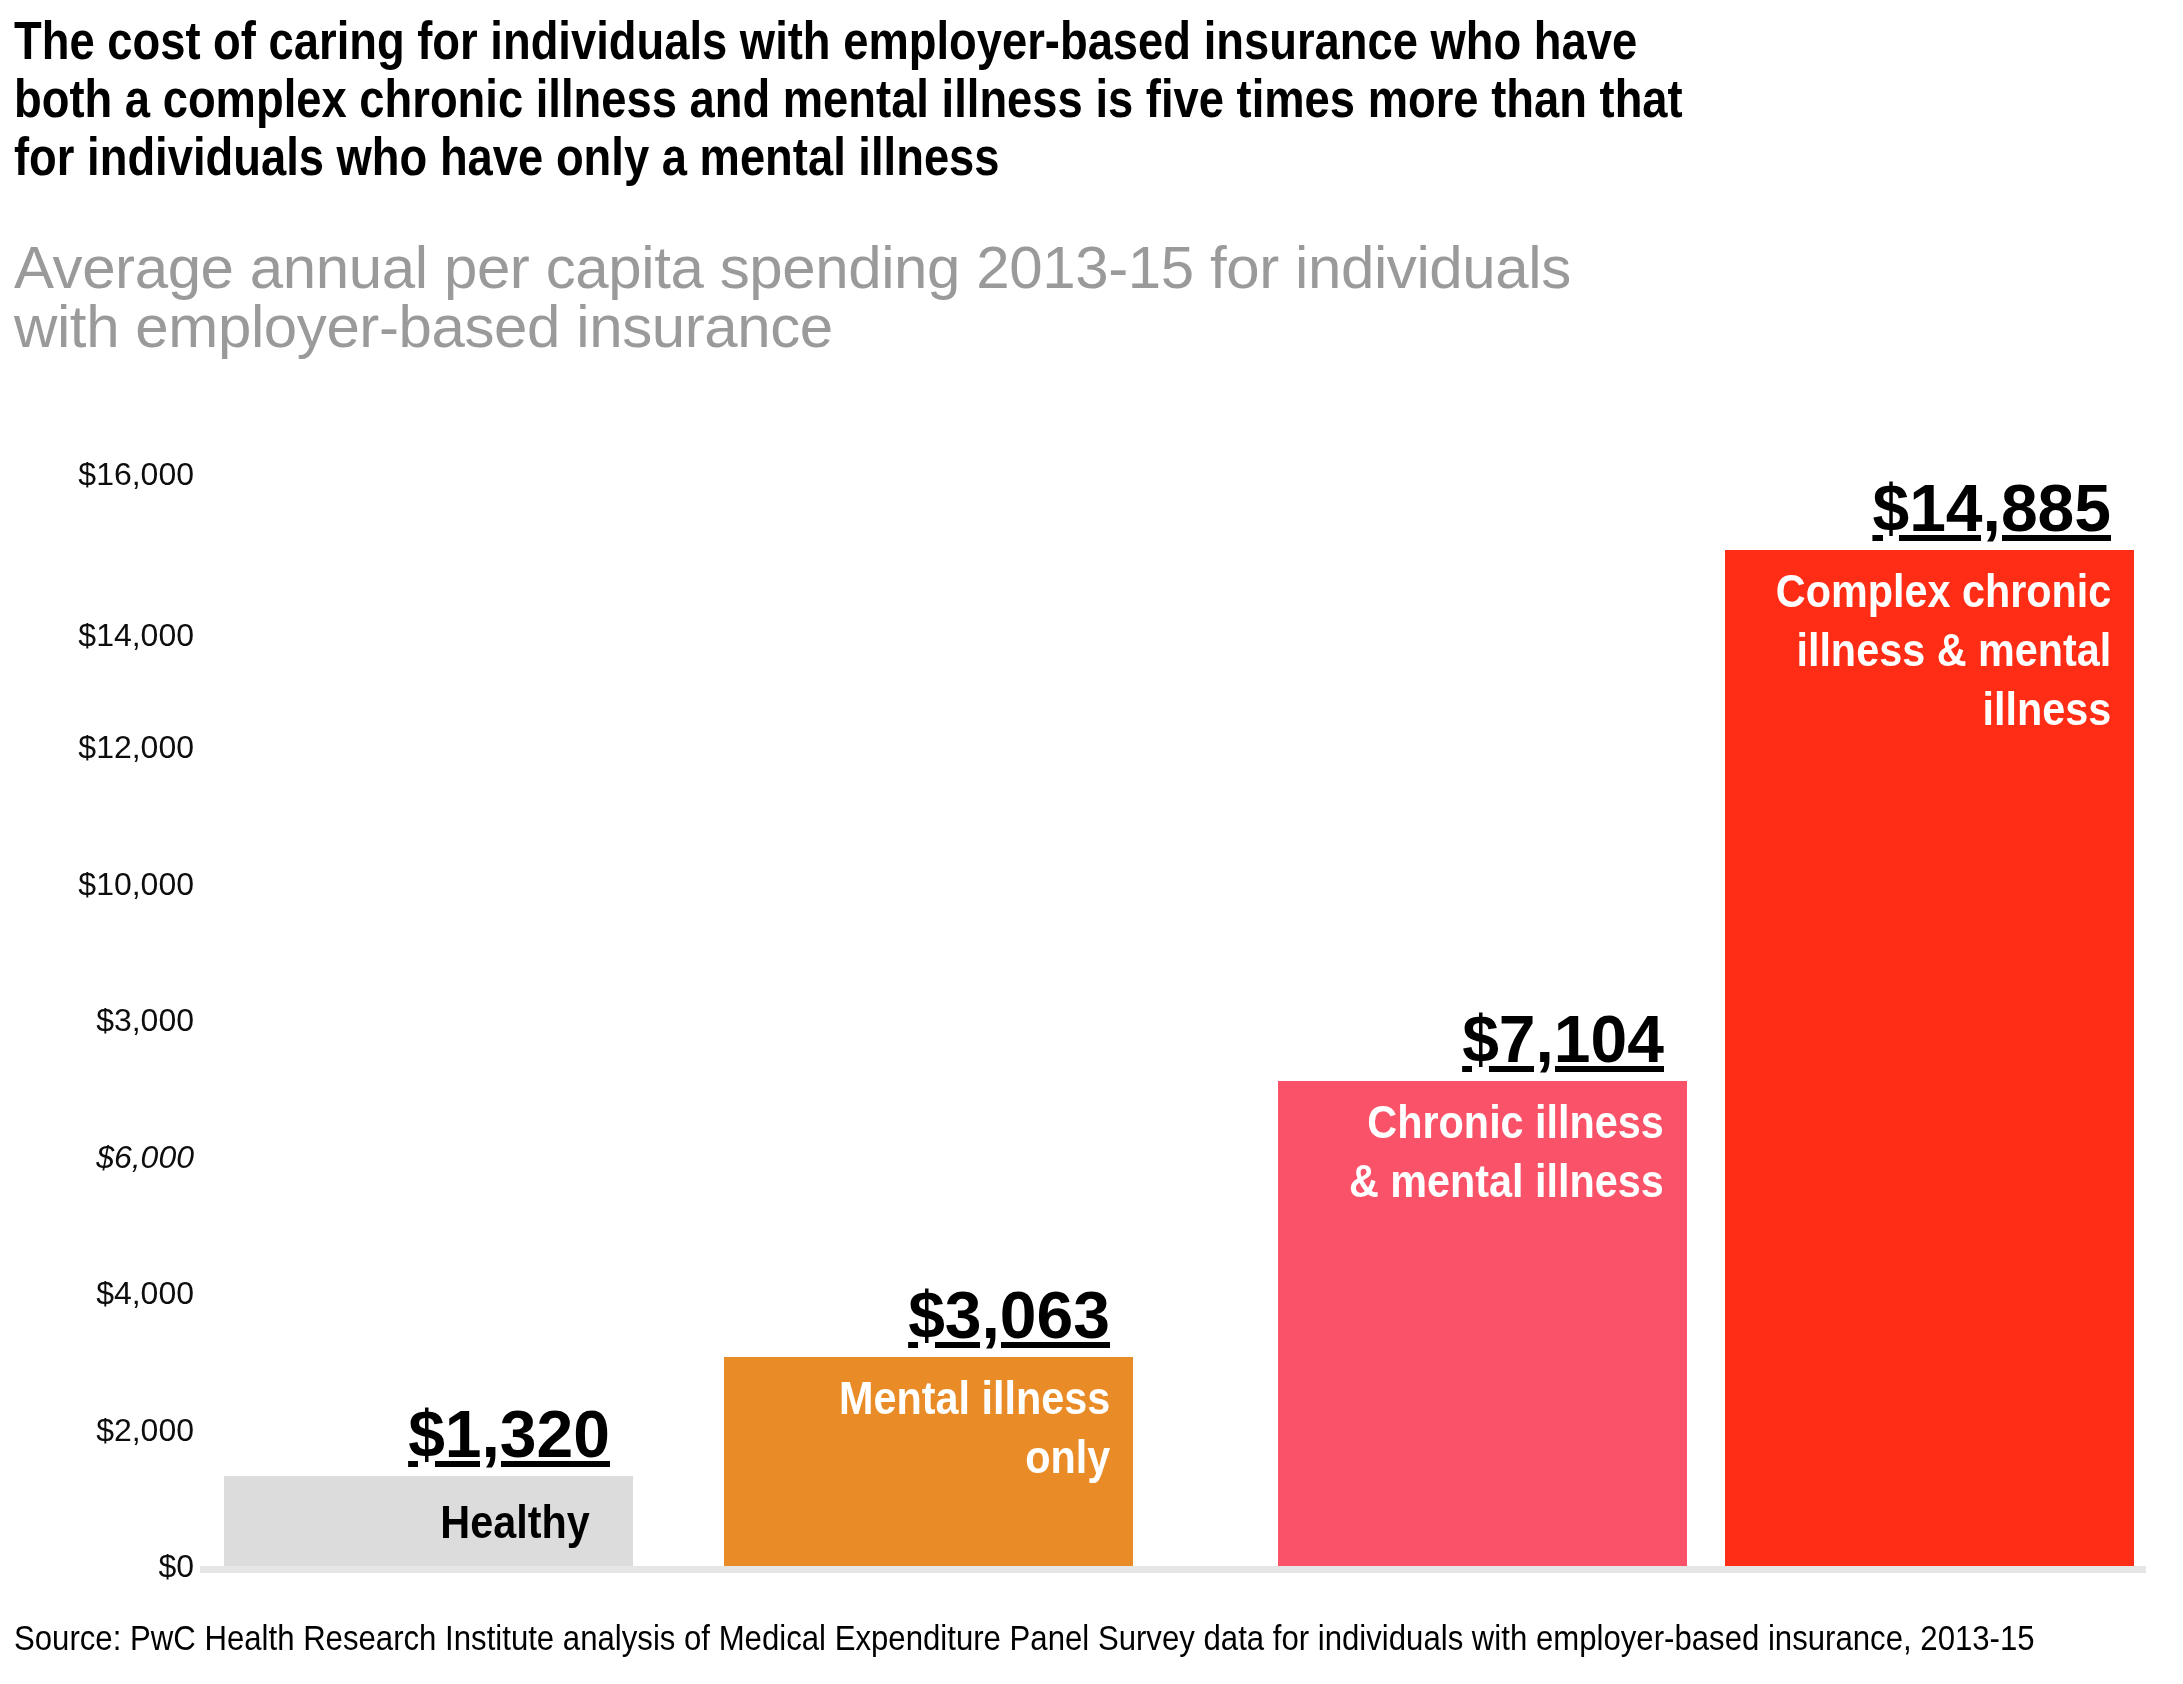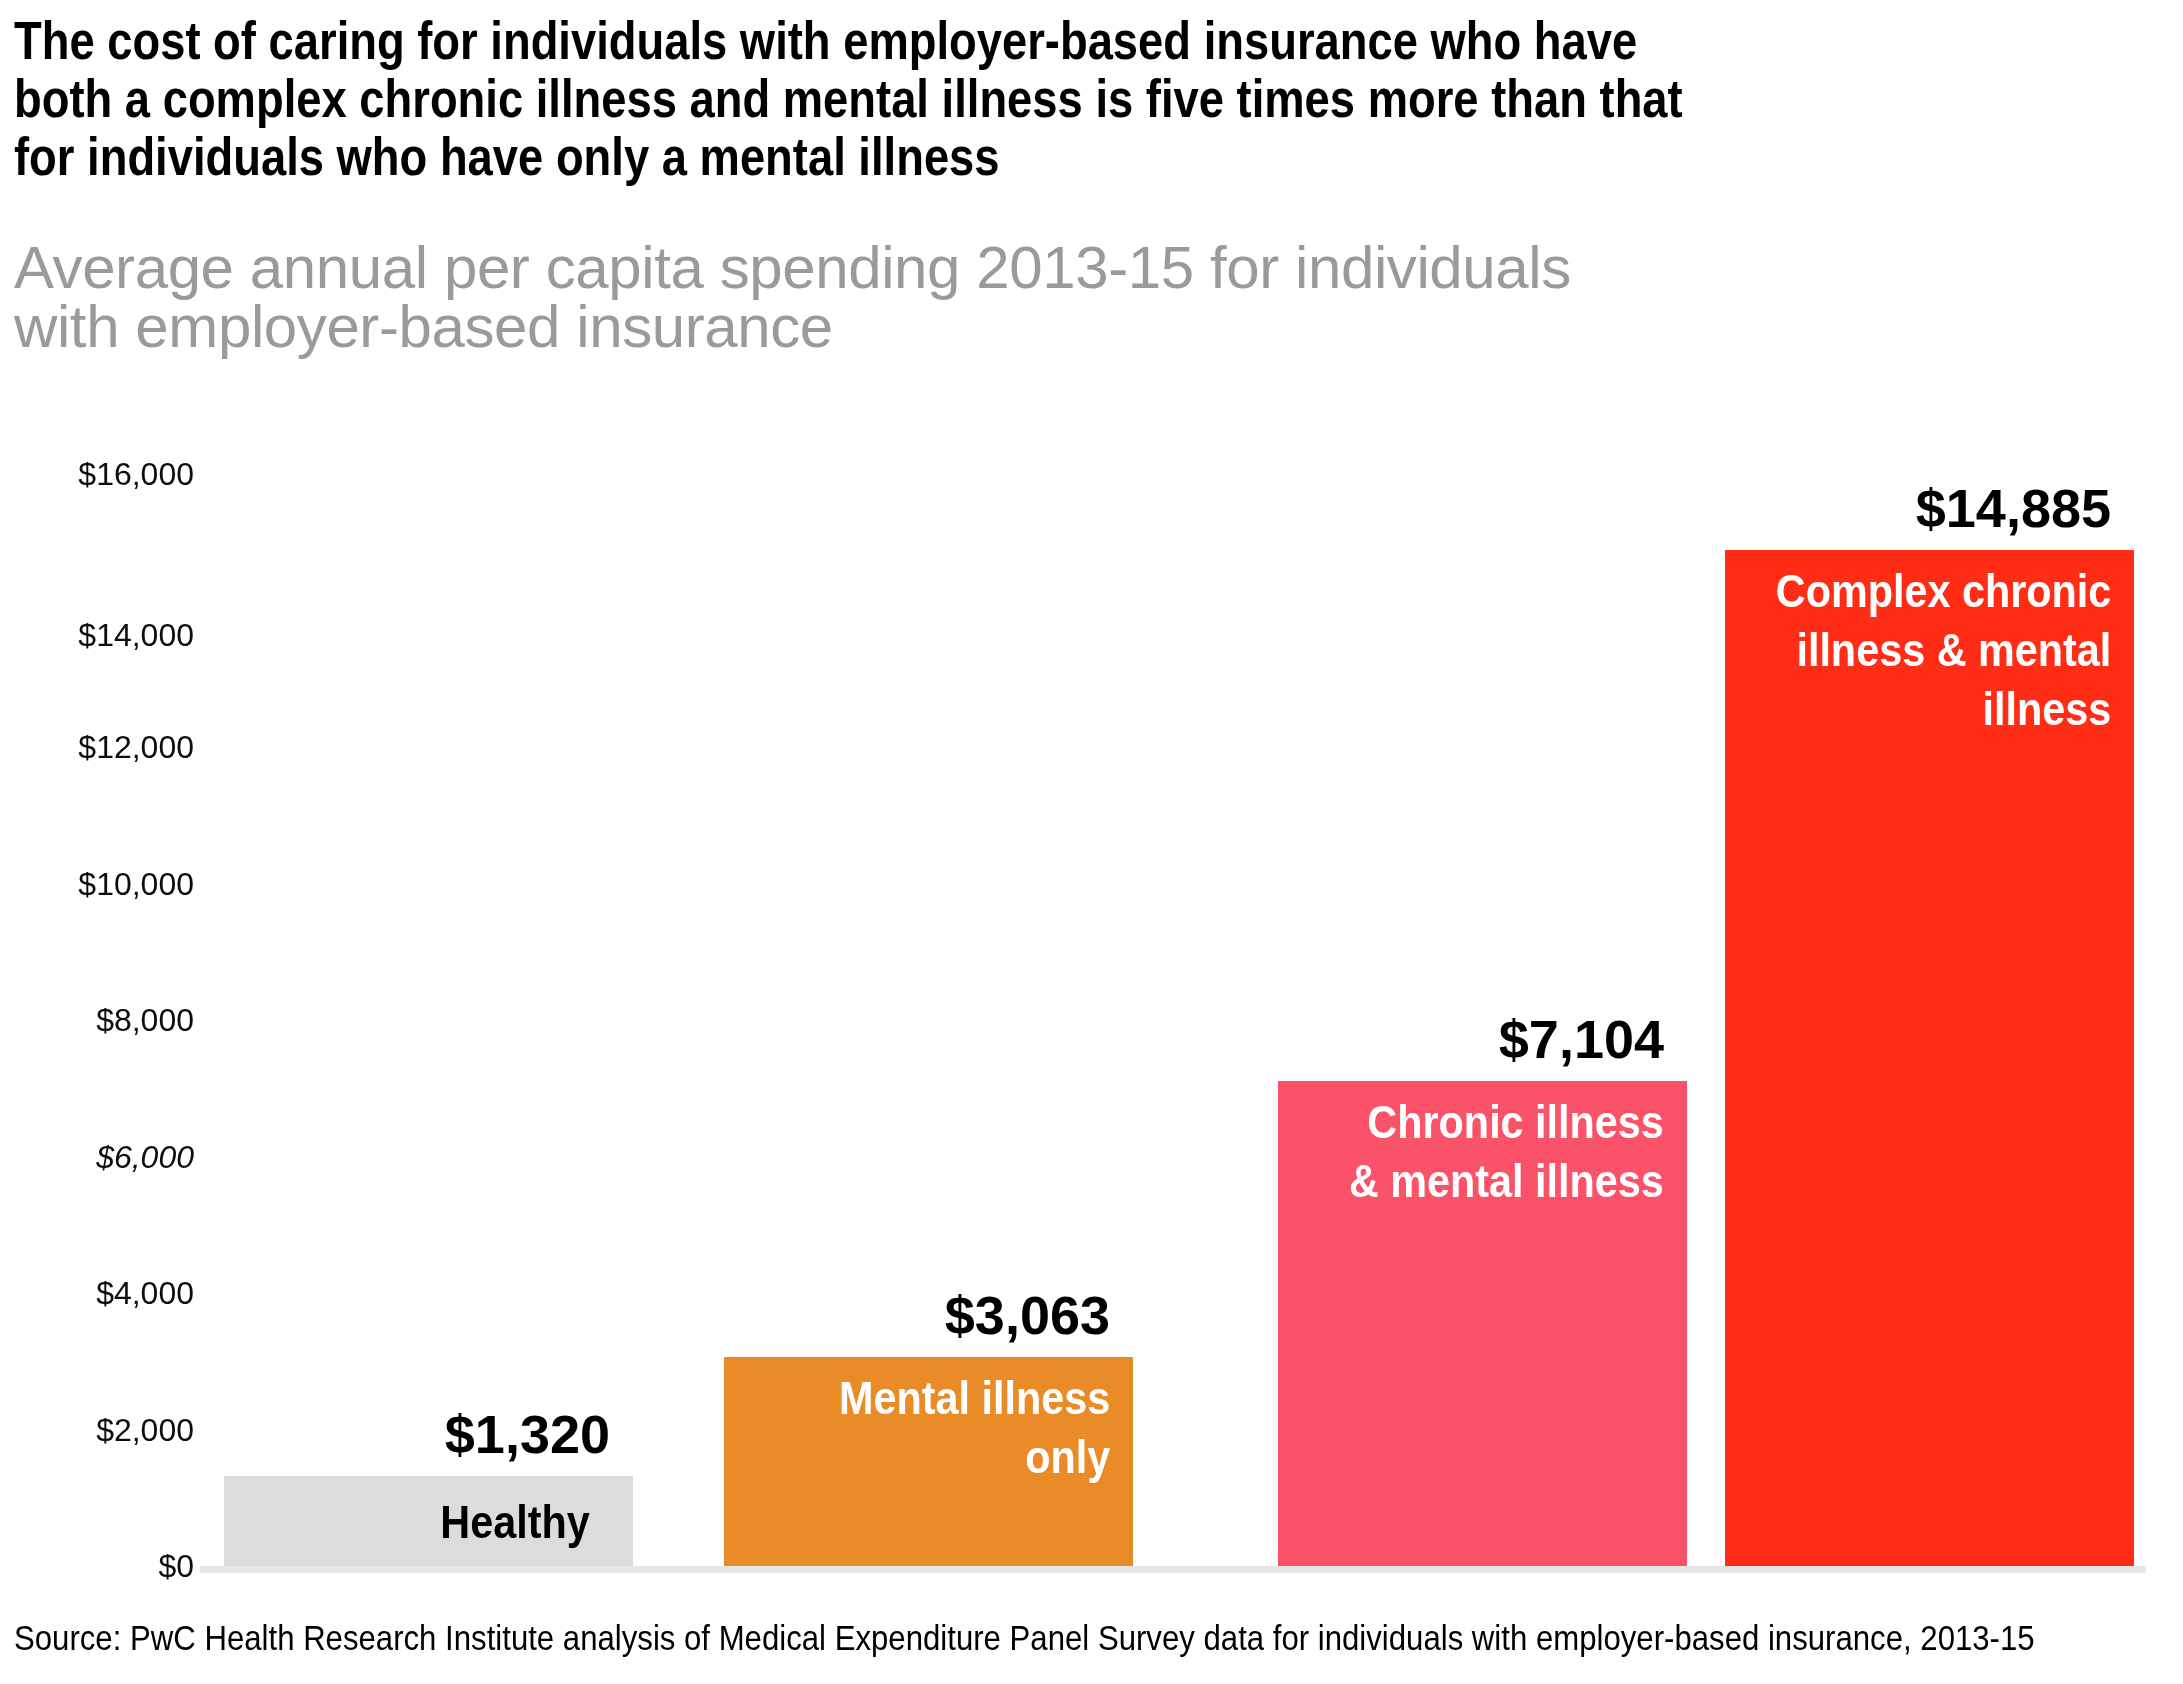--- a/index.html
+++ b/index.html
@@ -67,25 +67,26 @@
   }
   .bar {
     position: absolute;
     bottom: 0;
     left: 0;
     width: 100%;
   }
   .bar-value {
     position: absolute;
     right: 23px;
-    font-size: 54px;
+    font-size: 66px;
     font-weight: bold;
     color: #000000;
     white-space: nowrap;
     line-height: 49px;
+    text-decoration: underline;
   }
   .bar-label {
     position: absolute;
     right: 23px;
     text-align: right;
     font-size: 47px;
     font-weight: bold;
     line-height: 59px;
     white-space: nowrap;
     transform: scaleX(0.88);
@@ -126,21 +127,21 @@
     <div class="subtitle-line">Average annual per capita spending 2013-15 for individuals</div>
     <div class="subtitle-line">with employer-based insurance</div>
   </div>
 
   <div class="plot">
     <div id="yaxis">
         <div class="y-tick" style="top: 1566px;">$0</div>
         <div class="y-tick" style="top: 1430px;">$2,000</div>
         <div class="y-tick" style="top: 1293px;">$4,000</div>
         <div class="y-tick" style="top: 1157px; font-style: italic;">$6,000</div>
-        <div class="y-tick" style="top: 1020px;">$8,000</div>
+        <div class="y-tick" style="top: 1020px;">$3,000</div>
         <div class="y-tick" style="top: 884px;">$10,000</div>
         <div class="y-tick" style="top: 747px;">$12,000</div>
         <div class="y-tick" style="top: 611px; margin-top: 24px;">$14,000</div>
         <div class="y-tick" style="top: 474px;">$16,000</div>
       </div>
     <div id="bars">
         <div class="bar-col" style="left: 224px; width: 409px;">
           <div class="bar" style="height: 90px; background: rgb(220, 220, 220);"></div>
           <div class="bar-value" style="bottom: 107px;">$1,320</div>
           <div class="bar-label centered" style="color: rgb(0, 0, 0); top: 1476px; height: 90px;">Healthy</div>

